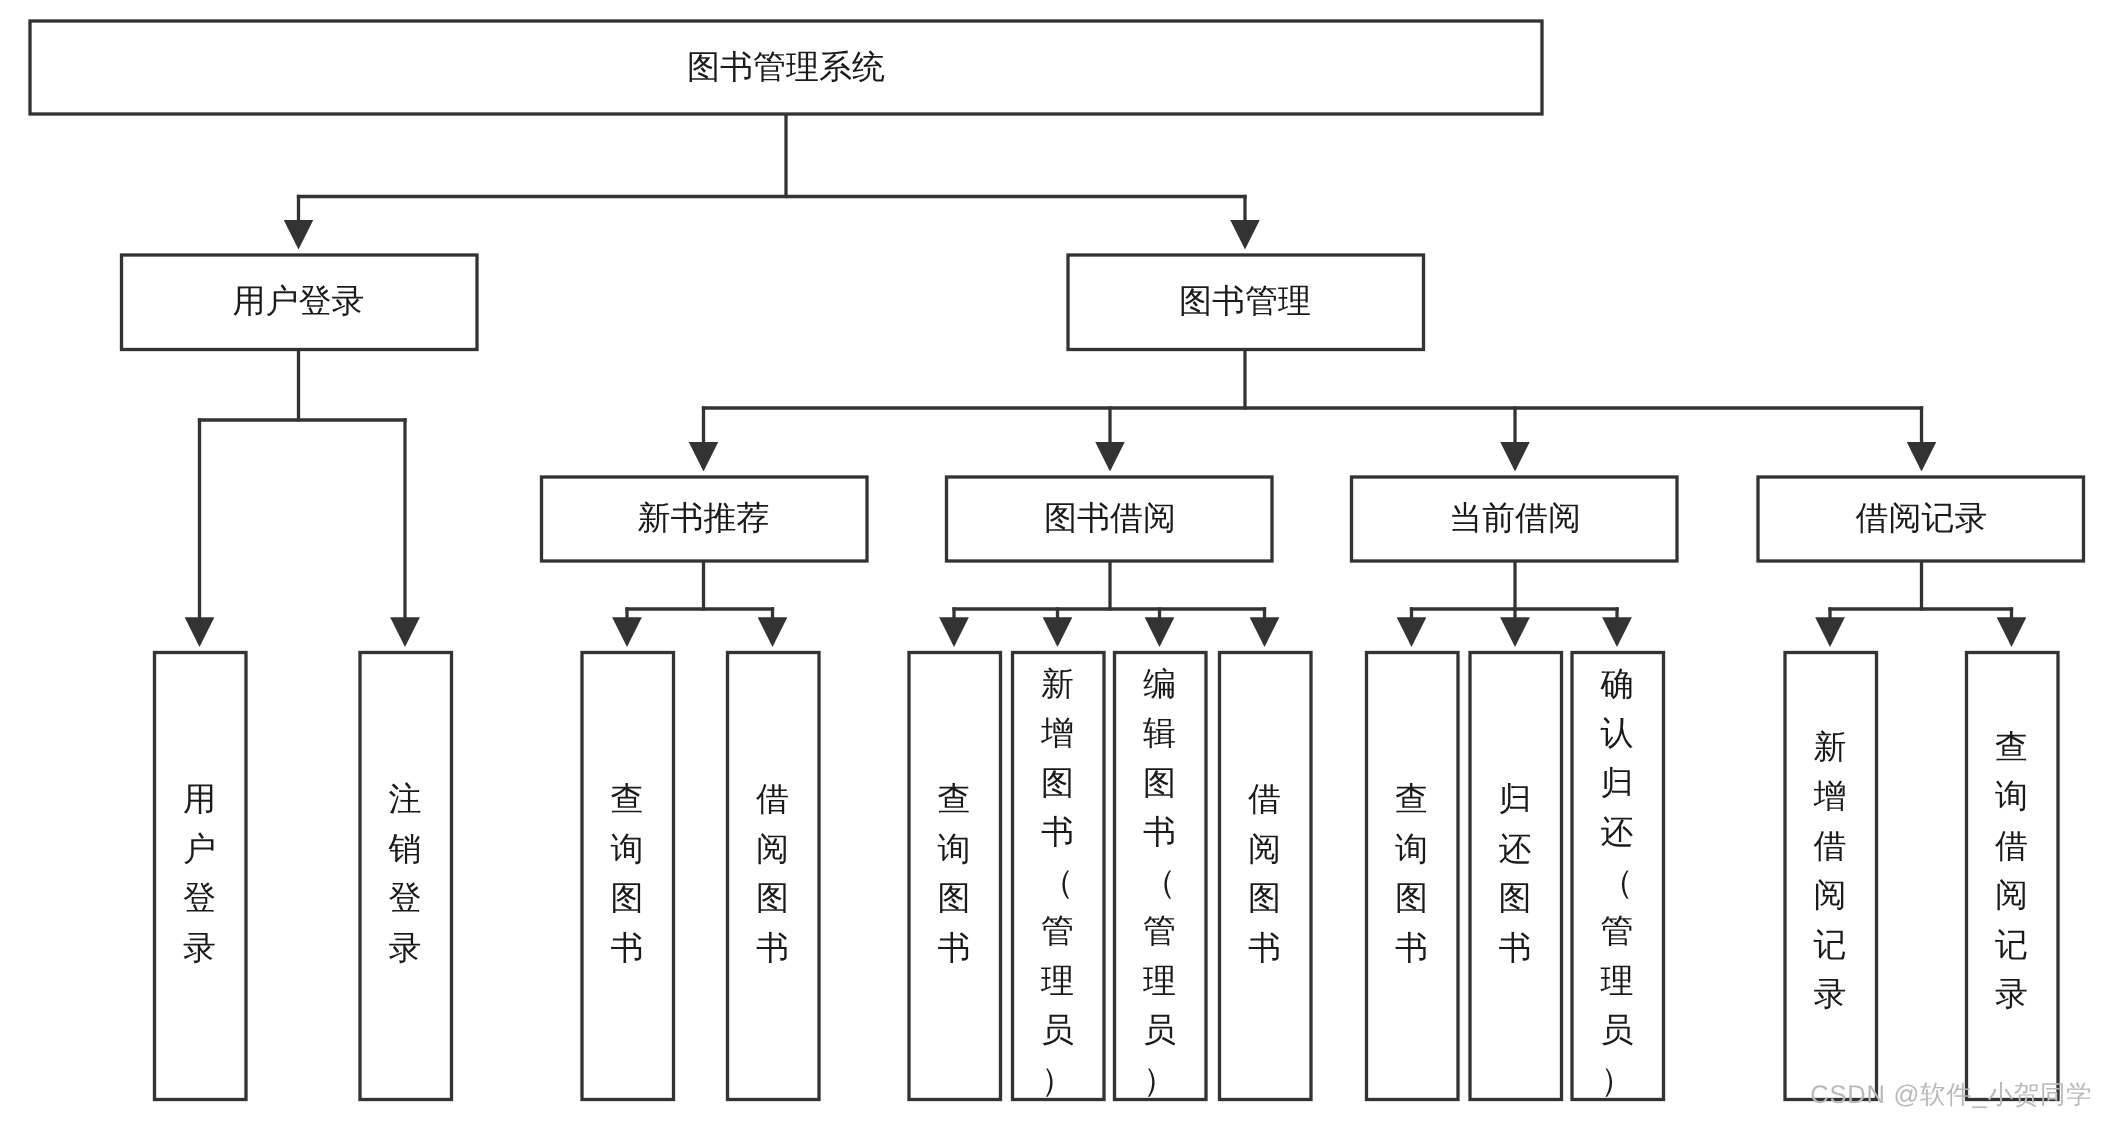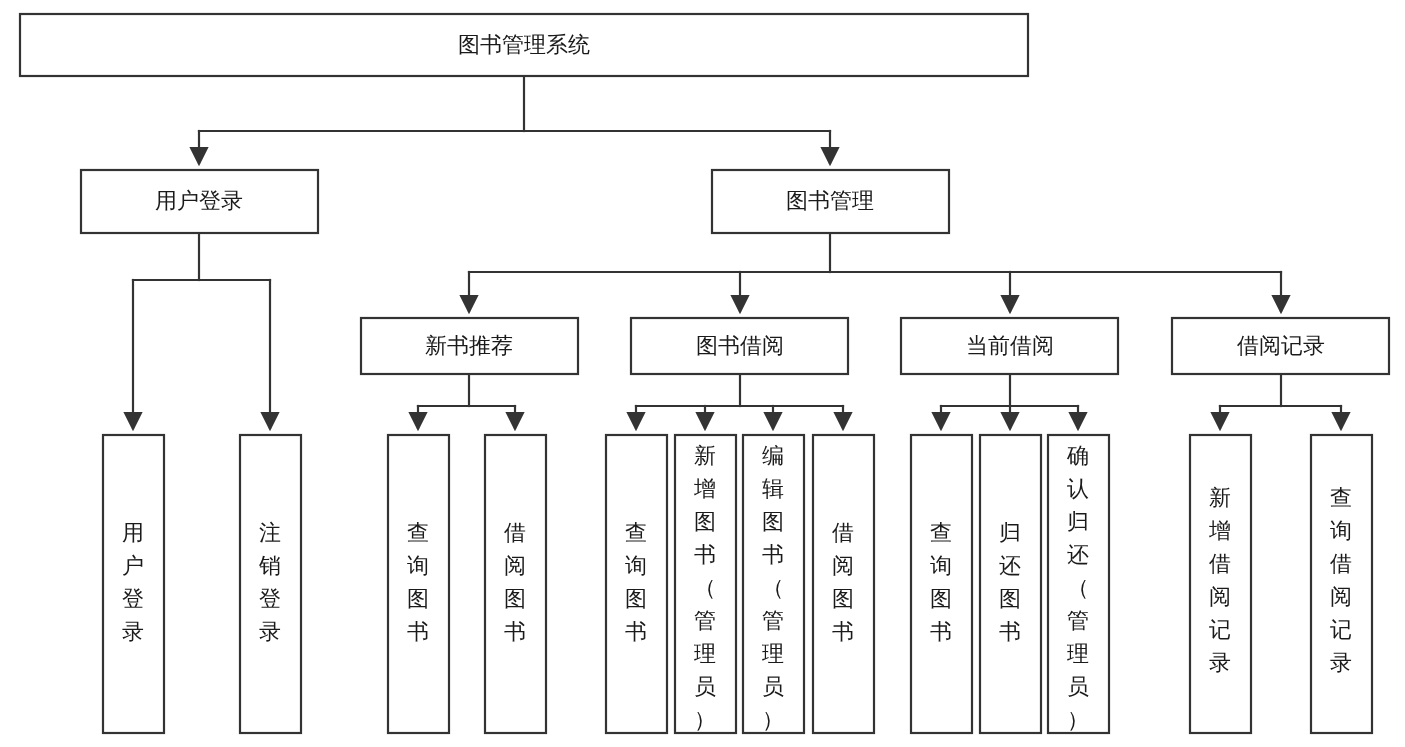--- a/index.html
+++ b/index.html
@@ -216,13 +216,14 @@
       <rect class="node-box" x="1190" y="435" width="61" height="298"></rect>
       <text class="node-label-v" x="1220" y="505"><tspan x="1220" y="505">新</tspan><tspan x="1220" y="538">增</tspan><tspan x="1220" y="571">借</tspan><tspan x="1220" y="604">阅</tspan><tspan x="1220" y="637">记</tspan><tspan x="1220" y="670">录</tspan></text>
     </g>
 
     <g>
       <rect class="node-box" x="1311" y="435" width="61" height="298"></rect>
       <text class="node-label-v" x="1341" y="505"><tspan x="1341" y="505">查</tspan><tspan x="1341" y="538">询</tspan><tspan x="1341" y="571">借</tspan><tspan x="1341" y="604">阅</tspan><tspan x="1341" y="637">记</tspan><tspan x="1341" y="670">录</tspan></text>
     </g>
   </svg>
 
+  <div class="watermark">CSDN @软件_小贺同学</div>
 </div>
 
 </body></html>

